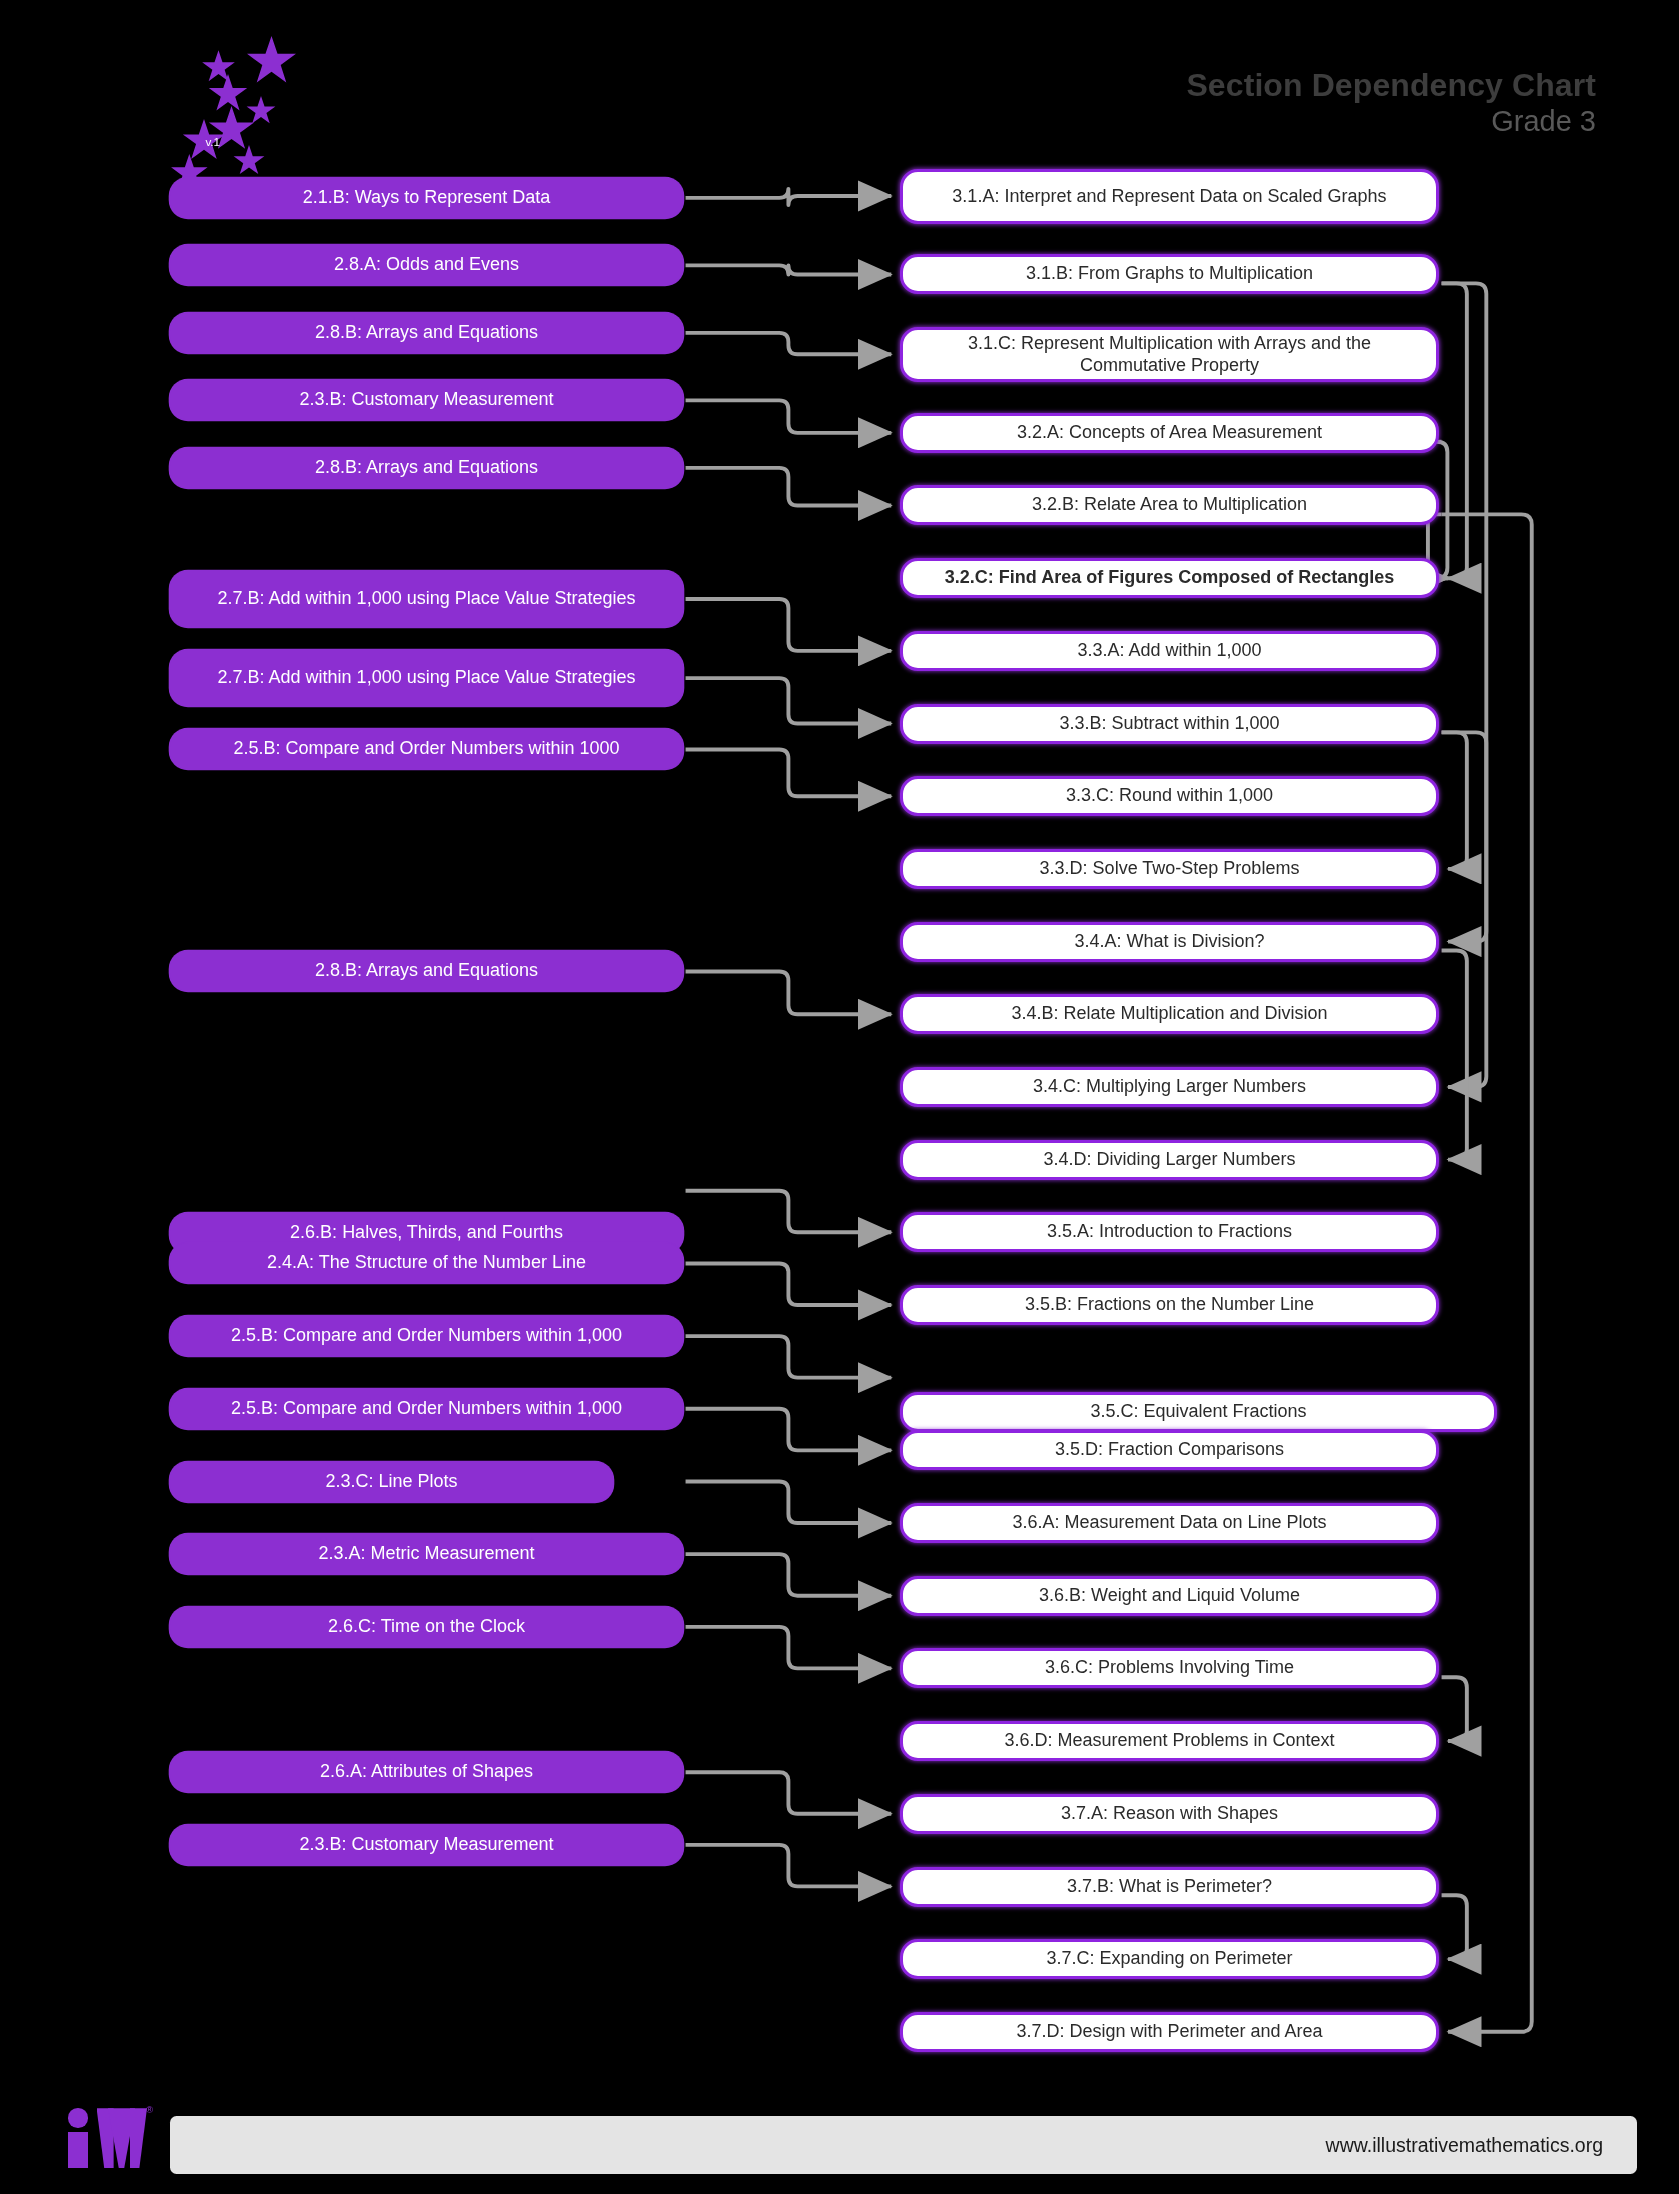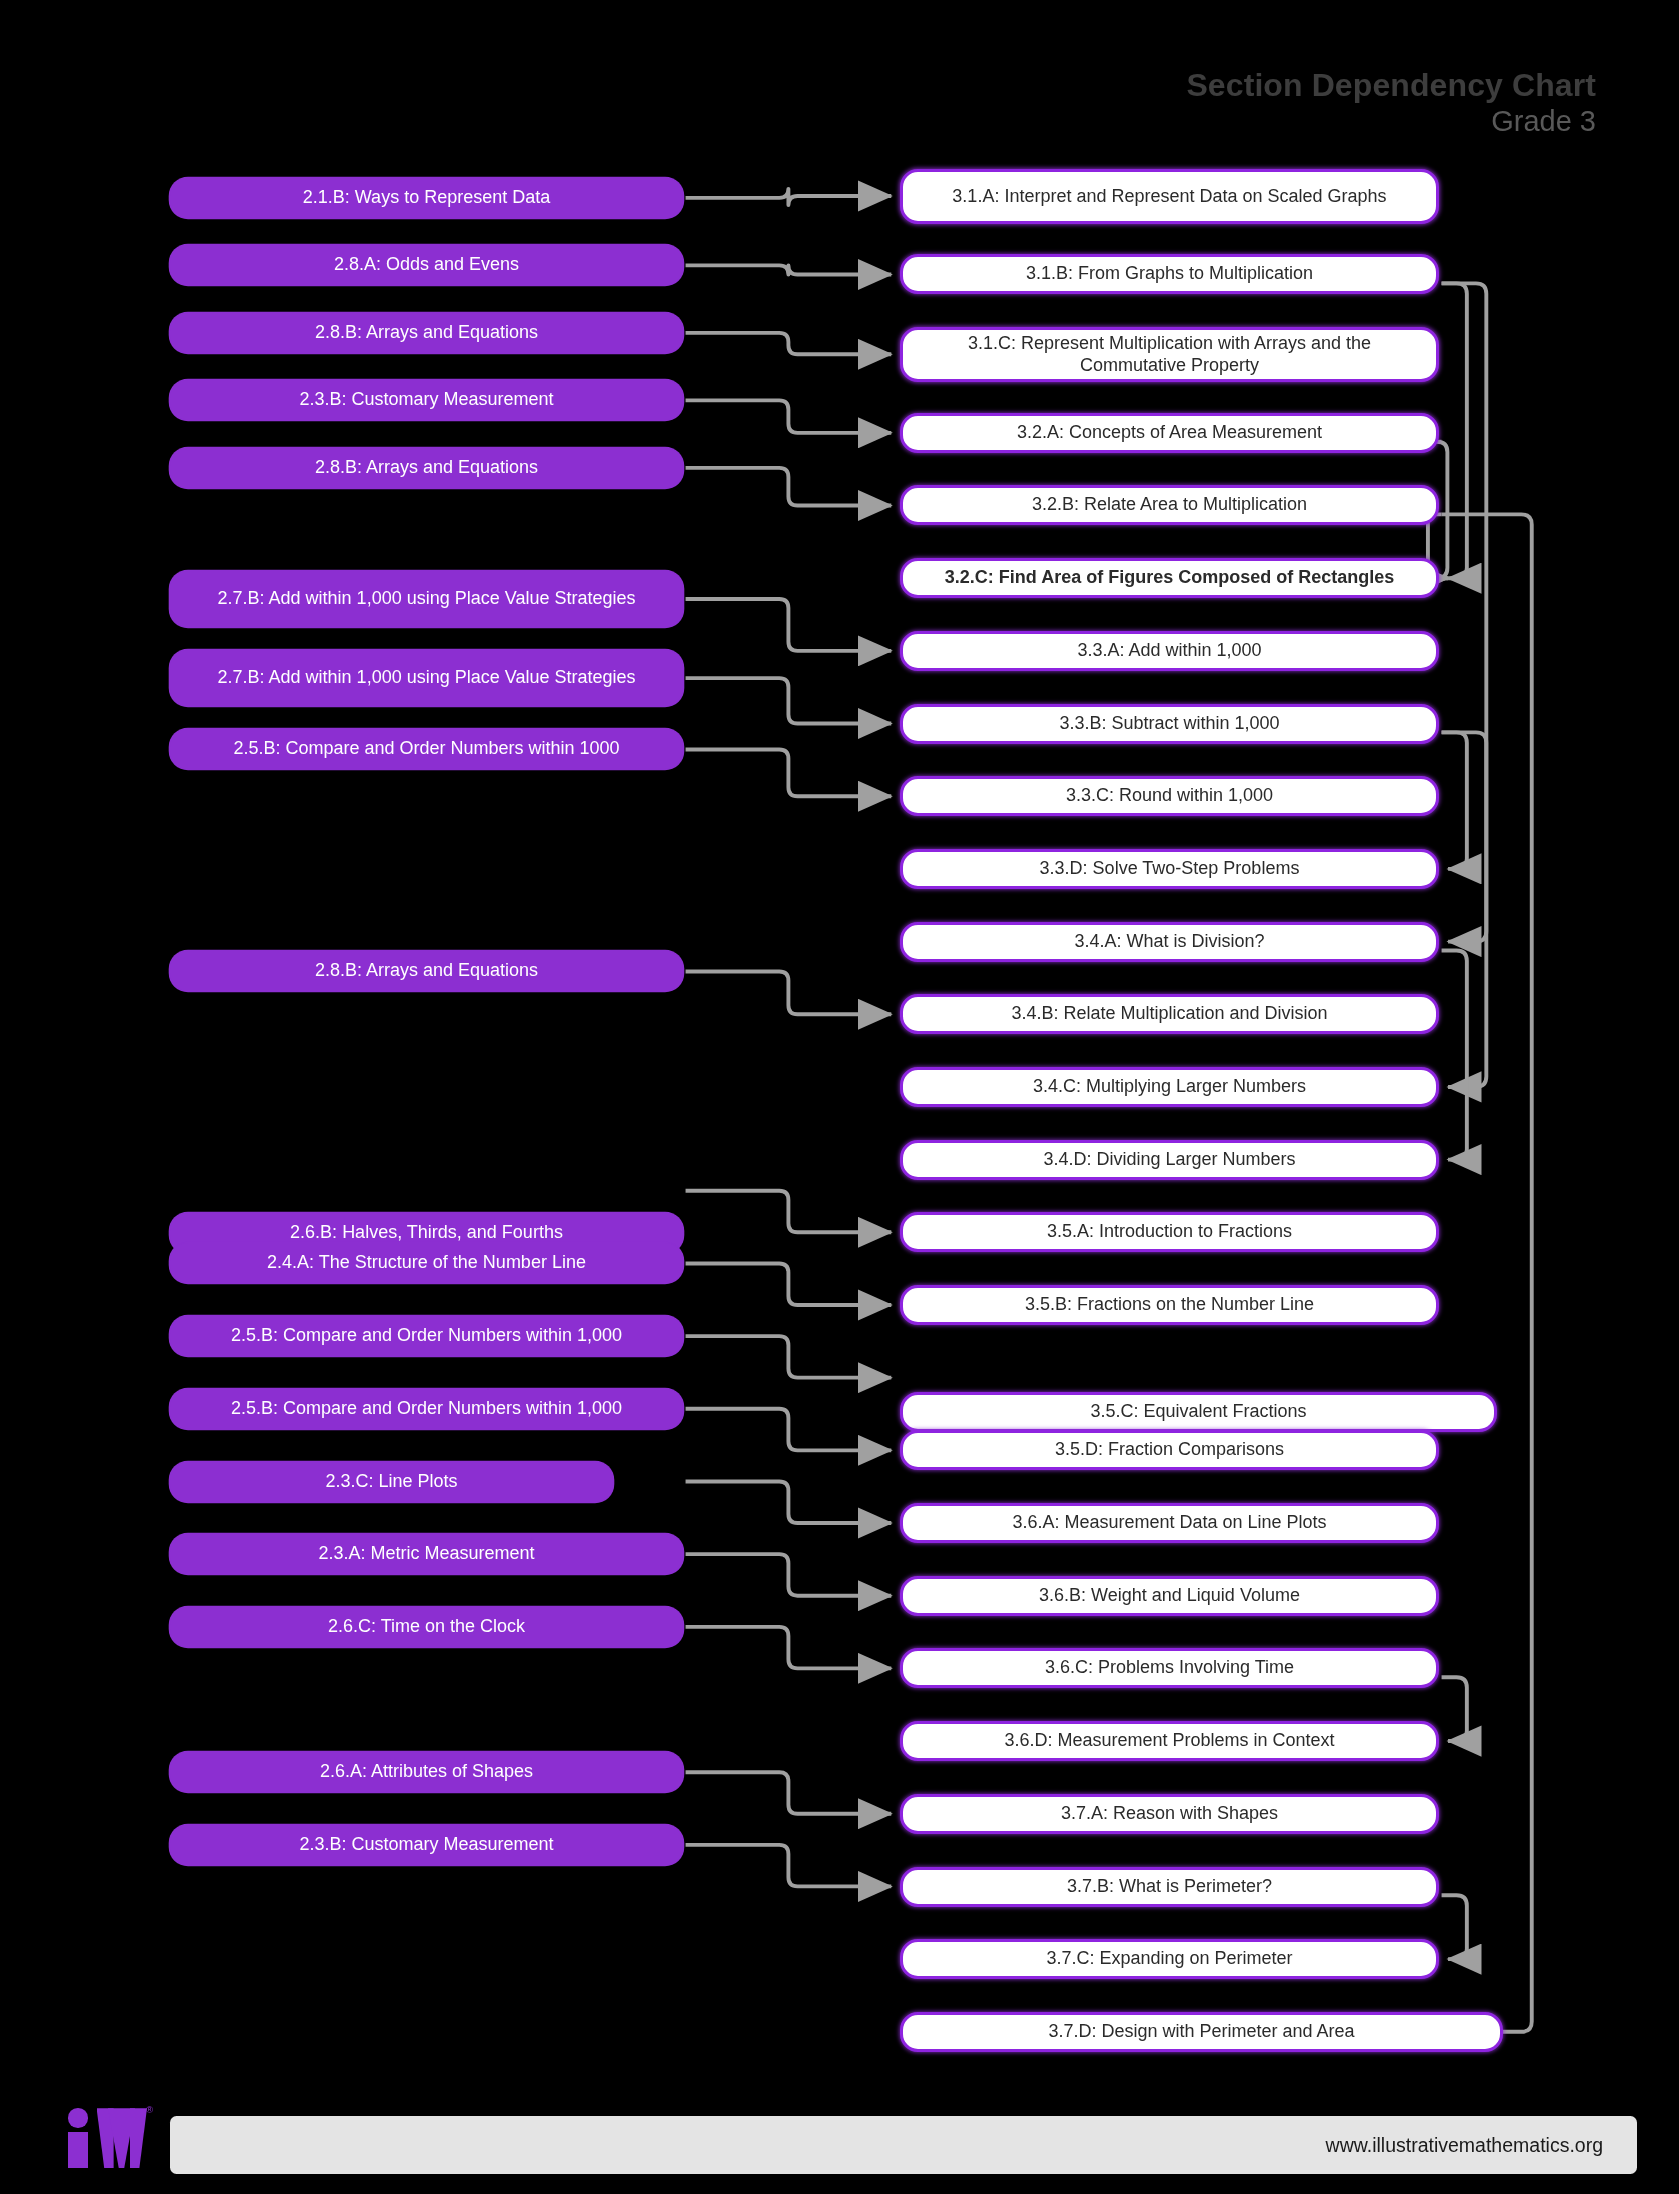--- a/index.html
+++ b/index.html
@@ -161,20 +161,31 @@
     left: 78px; top: 1.3px;
     font-size: 9.7px;
     color: #8c2fd1;
   }
 </style>
 </head>
 <body>
 
 <div id="stage">
 
+  <div id="star-cluster">
+    <div class="star" style="left:64px; top:0px;  width:51px; height:51px;"></div>
+    <div class="star" style="left:19.5px; top:14.3px; width:34px; height:34px;"></div>
+    <div class="star" style="left:26px; top:38px; width:40px; height:40px;"></div>
+    <div class="star" style="left:64px; top:60px; width:30px; height:30px;"></div>
+    <div class="star" style="left:26px; top:70px;width:47px; height:47px;"></div>
+    <div class="star" style="left:0px;  top:83px;width:44px; height:44px;"></div>
+    <div class="star" style="left:51px; top:109px;width:32px; height:32px;"></div>
+    <div class="star" style="left:-11.7px;top:118px;width:38px; height:38px;"></div>
+    <span id="version-tag">v.1</span>
+  </div>
 
   <div id="header-title-block">
     <div id="chart-title">Section Dependency Chart</div>
     <div id="chart-subtitle">Grade 3</div>
   </div>
 
   <svg id="connectors" viewBox="0 0 2588 3381">
     <defs>
       <marker id="arrowhead" markerWidth="9" markerHeight="8" refX="8.6" refY="4" orient="auto" markerUnits="strokeWidth">
         <path d="M0,0 L9,4 L0,8 z" fill="#a0a0a0"></path>
@@ -337,21 +348,21 @@
       </div>
       <div class="node node-section" style="left: 900px; top: 1794px; width: 539px; height: 40px;">
         <span>3.7.A: Reason with Shapes</span>
       </div>
       <div class="node node-section" style="left: 900px; top: 1867px; width: 539px; height: 40px;">
         <span>3.7.B: What is Perimeter?</span>
       </div>
       <div class="node node-section" style="left: 900px; top: 1939px; width: 539px; height: 40px;">
         <span>3.7.C: Expanding on Perimeter</span>
       </div>
-      <div class="node node-section" style="left: 900px; top: 2012px; width: 603px; height: 40px;">
+      <div class="node node-section" style="left: 900px; top: 2012px; width: 539px; height: 40px;">
         <span>3.7.D: Design with Perimeter and Area</span>
       </div>
     </div>
 
   <div id="im-logo">
     <div class="logo-i-dot"></div>
     <div class="logo-i-stem"></div>
     <div class="logo-m-1"></div>
     <div class="logo-m-2"></div>
     <div class="logo-m-3"></div>

